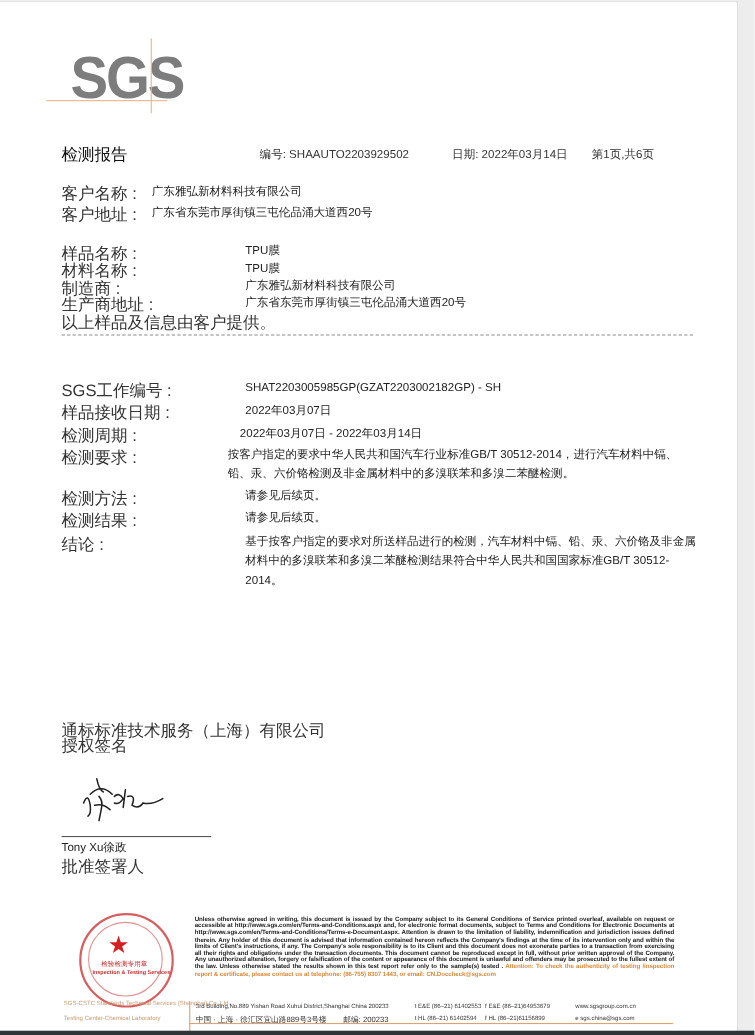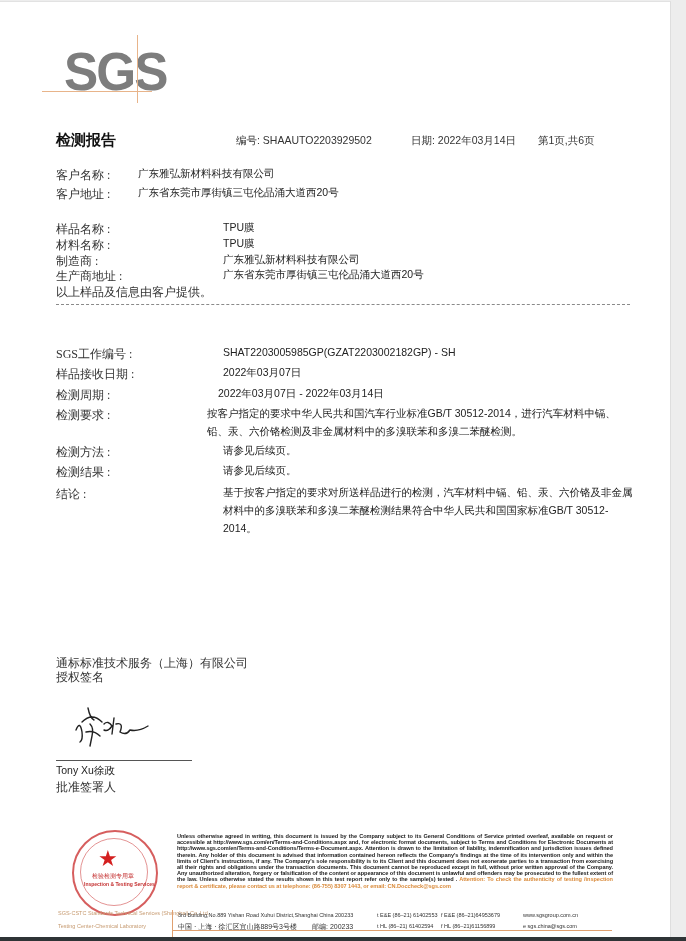--- a/index.html
+++ b/index.html
@@ -16,23 +16,23 @@
   }
   .abs { position:absolute; white-space:nowrap; }
   .logo {
     left:64px; top:38px; width:90px; height:62px;
     font-family:"Liberation Sans",sans-serif; font-weight:bold;
     font-size:54px; color:#7d7d7d; letter-spacing:-2px;
     transform:scaleX(0.95); transform-origin:left top; line-height:62px;
   }
   .logo-hline { position:absolute; left:42px; top:89px; width:110px; height:1px; background:#e8b48a; }
   .logo-vline { position:absolute; left:137px; top:33px; width:1px; height:68px; background:#e8b48a; }
-  .title { left:56px; top:129px; font-size:15px; font-weight:bold; color:#111; font-family:"DejaVu Sans",sans-serif; }
+  .title { left:56px; top:129px; font-size:15px; font-weight:normal; color:#111; font-family:"DejaVu Sans",sans-serif; }
   .hdr { top:132px; font-size:10.5px; color:#333; }
-  .lbl { font-size:12px; color:#333;font-family:Liberation Serif, serif; }
+  .lbl { font-size:15px; color:#333; }
   .val { font-size:10.5px; color:#222; }
   .dash {
     position:absolute; left:56px; top:302px; width:574px; height:0;
     border-top:1px dashed #8a8a8a;
   }
   .multi { white-space:normal; line-height:18px; }
   .sig-line { position:absolute; left:56px; top:758px; width:136px; height:1px; background:#555; }
   .signature { left:68px; top:700px; }
   
   .stamp { position:absolute; left:72px; top:828px; width:82px; height:82px; border-radius:50%;

